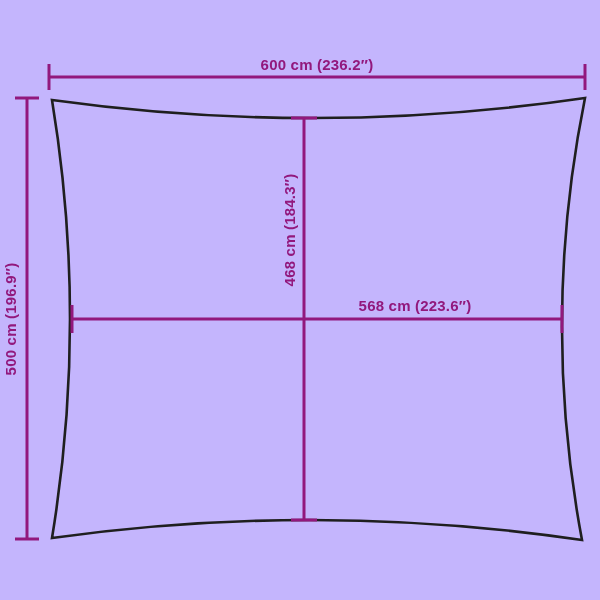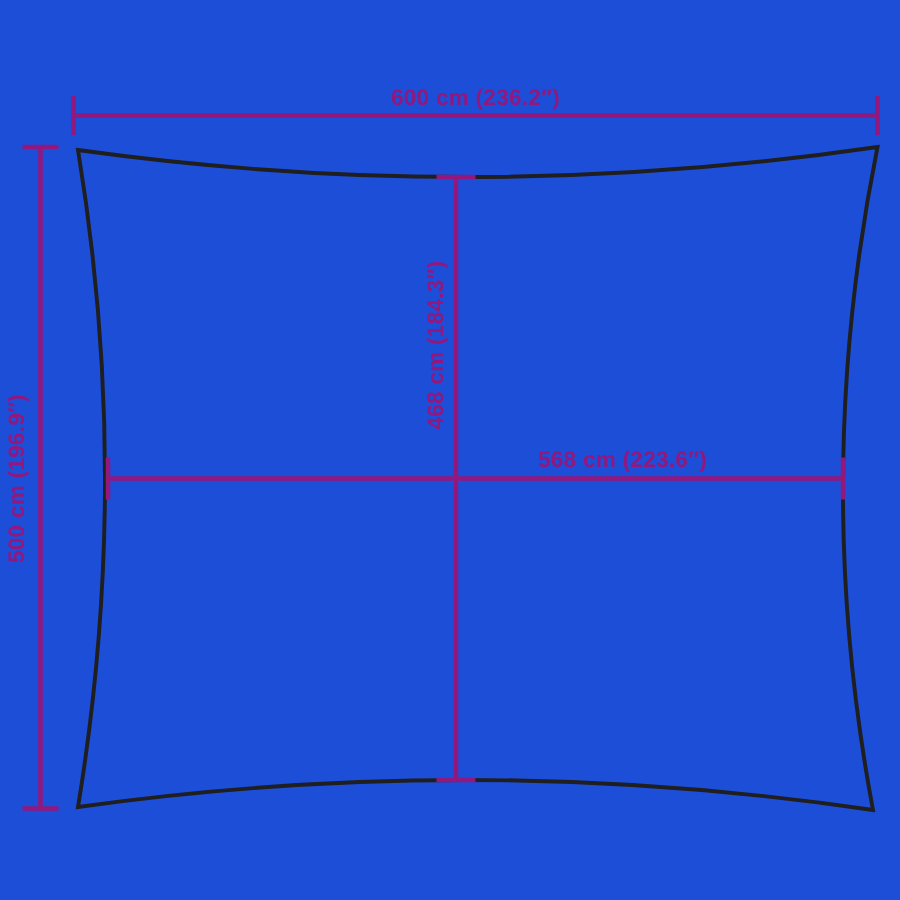--- a/index.html
+++ b/index.html
@@ -7,21 +7,21 @@
     padding: 0;
     width: 600px;
     height: 600px;
     background: #ffffff;
     overflow: hidden;
   }
   .stage {
     position: relative;
     width: 600px;
     height: 600px;
-    background: #1d4ed8;
+    background: #c4b5fd;
   }
   svg {
     display: block;
     width: 600px;
     height: 600px;
   }
   .outline {
     fill: none;
     stroke: #1f1f1f;
     stroke-width: 2.6;

